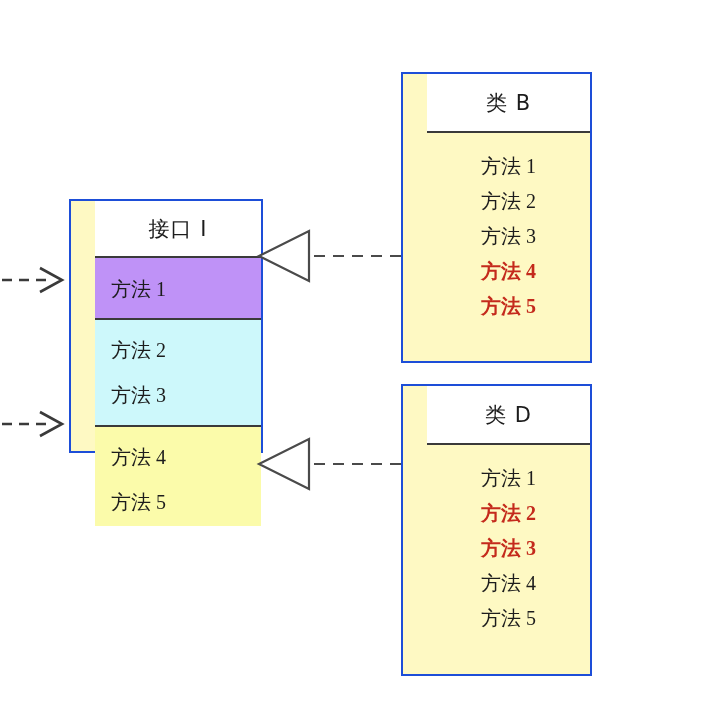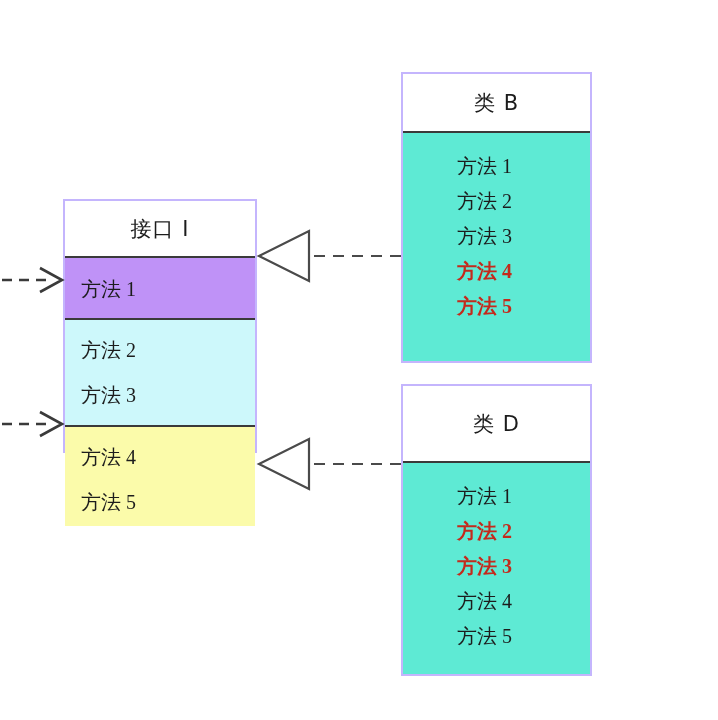--- a/index.html
+++ b/index.html
@@ -19,22 +19,23 @@
     position: absolute;
     left: 0; top: 0;
     width: 718px;
     height: 720px;
   }
 
   
   .uml-box {
     position: absolute;
     box-sizing: border-box;
-    border: 2px solid #c4b5fd;
-    background: #5eead4;
+    border: 2px solid #1d4ed8;
+    background: #fef9c3;
+    padding-left: 24px;
   }
 
   .box-header {
     box-sizing: border-box;
     text-align: center;
     color: #1c1c1c;
     font-size: 21px;
     letter-spacing: 1px;
     display: flex;
     align-items: center;
@@ -56,21 +57,21 @@
     font-family: Liberation Serif, serif;
   }
 
   .method.highlight {
     color: #c42a1c;
     font-weight: bold;
   }
 
   
   #interface-box {
-    left: 63px;
+    left: 69px;
     top: 199px;
     width: 194px;
     height: 254px;
     border-width: 2px;
   }
   #interface-header {
     height: 57px;
     font-size: 21px;
   }
   .iface-section {
@@ -111,21 +112,21 @@
   #class-b-header { height: 59px; }
   #class-b-body { padding-top: 16px; padding-left: 54px; }
 
   
   #class-d-box {
     left: 401px;
     top: 384px;
     width: 191px;
     height: 292px;
   }
-  #class-d-header { height: 77px; }
+  #class-d-header { height: 59px; }
   #class-d-body { padding-top: 16px; padding-left: 54px; }
 
   
   #connectors {
     position: absolute;
     left: 0; top: 0;
     width: 718px;
     height: 720px;
     pointer-events: none;
   }

